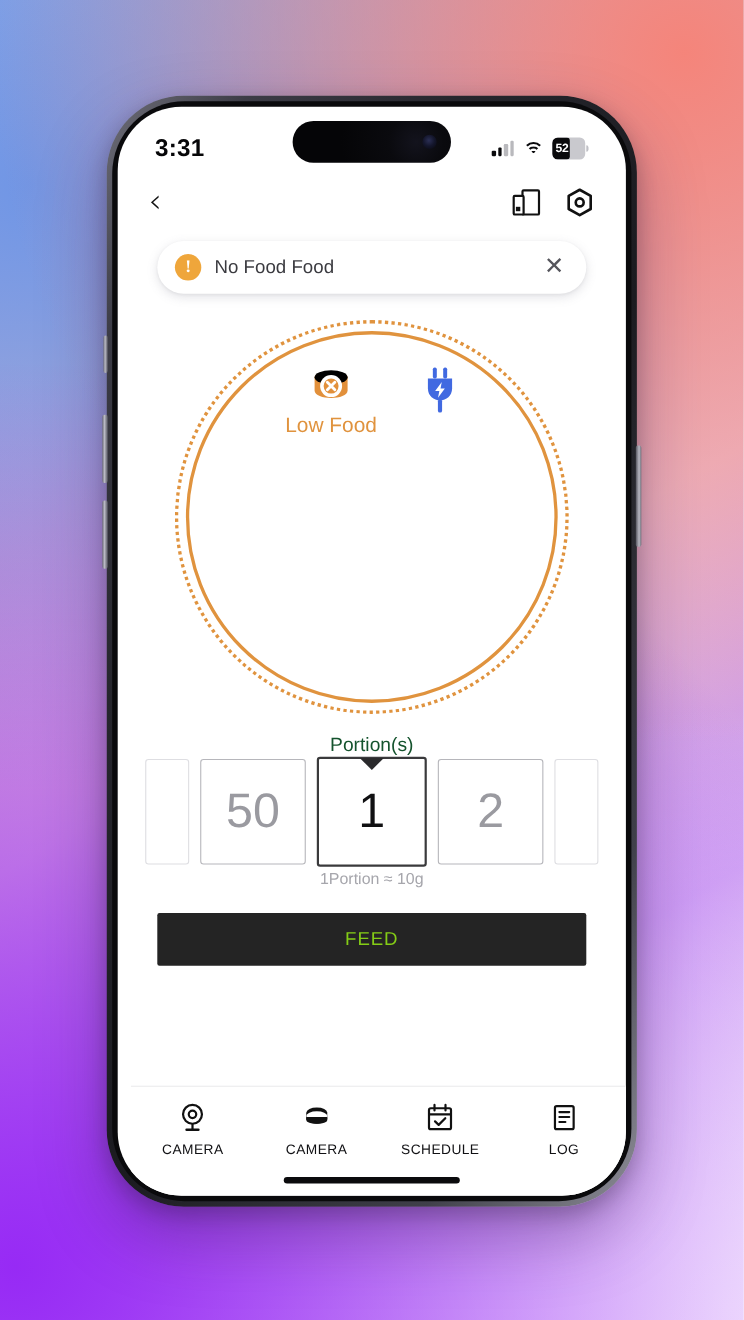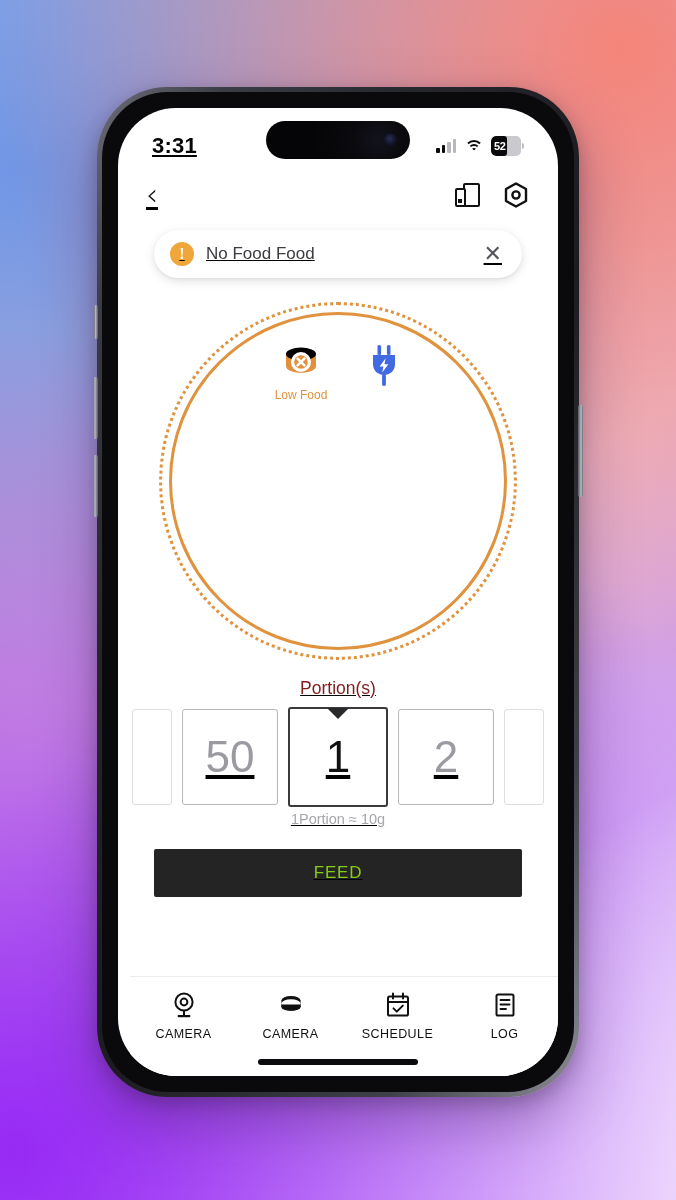--- a/index.html
+++ b/index.html
@@ -17,21 +17,21 @@
 
   
   .phone {
     position:absolute; left:97px; top:87px; width:482px; height:1010px;
     border-radius:70px;
     background:linear-gradient(120deg,#6f6f79 0%,#3c3c46 12%,#26262d 30%,#1b1b20 55%,#40404a 82%,#8d8d97 100%);
     padding:5px;
     box-shadow:0 26px 60px rgba(60,30,90,0.38), 0 6px 18px rgba(0,0,0,0.22);
   }
   .phone-inner {
-    width:100%; height:100%; border-radius:66px; background:#0a0a0c; padding:16px;text-decoration:underline;
+    width:100%; height:100%; border-radius:66px; background:#0a0a0c; padding:5px;
   }
   .screen {
     width:100%; height:100%; border-radius:58px; background:#ffffff;
     overflow:hidden; position:relative;
   }
   
   .btn-side { position:absolute; background:linear-gradient(90deg,#6d6d78,#b9b9c4 40%,#55555f); border-radius:2px; }
   .btn-silent { left:-3px; top:218px; width:4px; height:34px; }
   .btn-volup  { left:-4px; top:290px; width:5px; height:62px; }
   .btn-voldn  { left:-4px; top:368px; width:5px; height:62px; }
@@ -108,26 +108,26 @@
     width:358px; height:358px; border-radius:50%;
     border:3px dotted #e0933e;
   }
   .ring-inner {
     position:absolute; left:50%; top:16px; transform:translateX(-50%);
     width:338px; height:338px; border-radius:50%;
     border:3px solid #e0933e;
   }
   .bowl-icons { position:absolute; left:0; right:0; top:46px; display:flex; justify-content:center; gap:40px; }
   .low-food { display:flex; flex-direction:column; align-items:center; }
-  .low-food .label { margin-top:6px; font-size:12px; color:#e0933e;text-align:right; }
+  .low-food .label { margin-top:6px; font-size:19px; color:#e0933e;text-align:right; }
   .plug-icon { margin-top:2px; }
 
   
   .picker-sec { margin-top:6px; position:relative; }
-  .picker-title { text-align:center; font-size:17.5px; color:#7f1d1d; margin-bottom:8px; }
+  .picker-title { text-align:center; font-size:17.5px; color:#14532d; margin-bottom:0; }
   .picker-row { display:flex; align-items:center; justify-content:center; gap:10px; padding:0 6px; }
   .cell {
     width:96px; height:96px; border:1.6px solid #b6b6bb; border-radius:3px;
     display:flex; align-items:center; justify-content:center;
     font-size:44px; color:#9a9aa0; font-weight:300; background:#fff; flex:none; cursor:pointer;
   }
   .cell.edge { width:40px; border-color:#dedee2; color:#cfcfd4; overflow:hidden; }
   .cell.sel {
     width:100px; height:100px; border:2px solid #3a3a3c; color:#101012;
     position:relative; font-weight:400;

